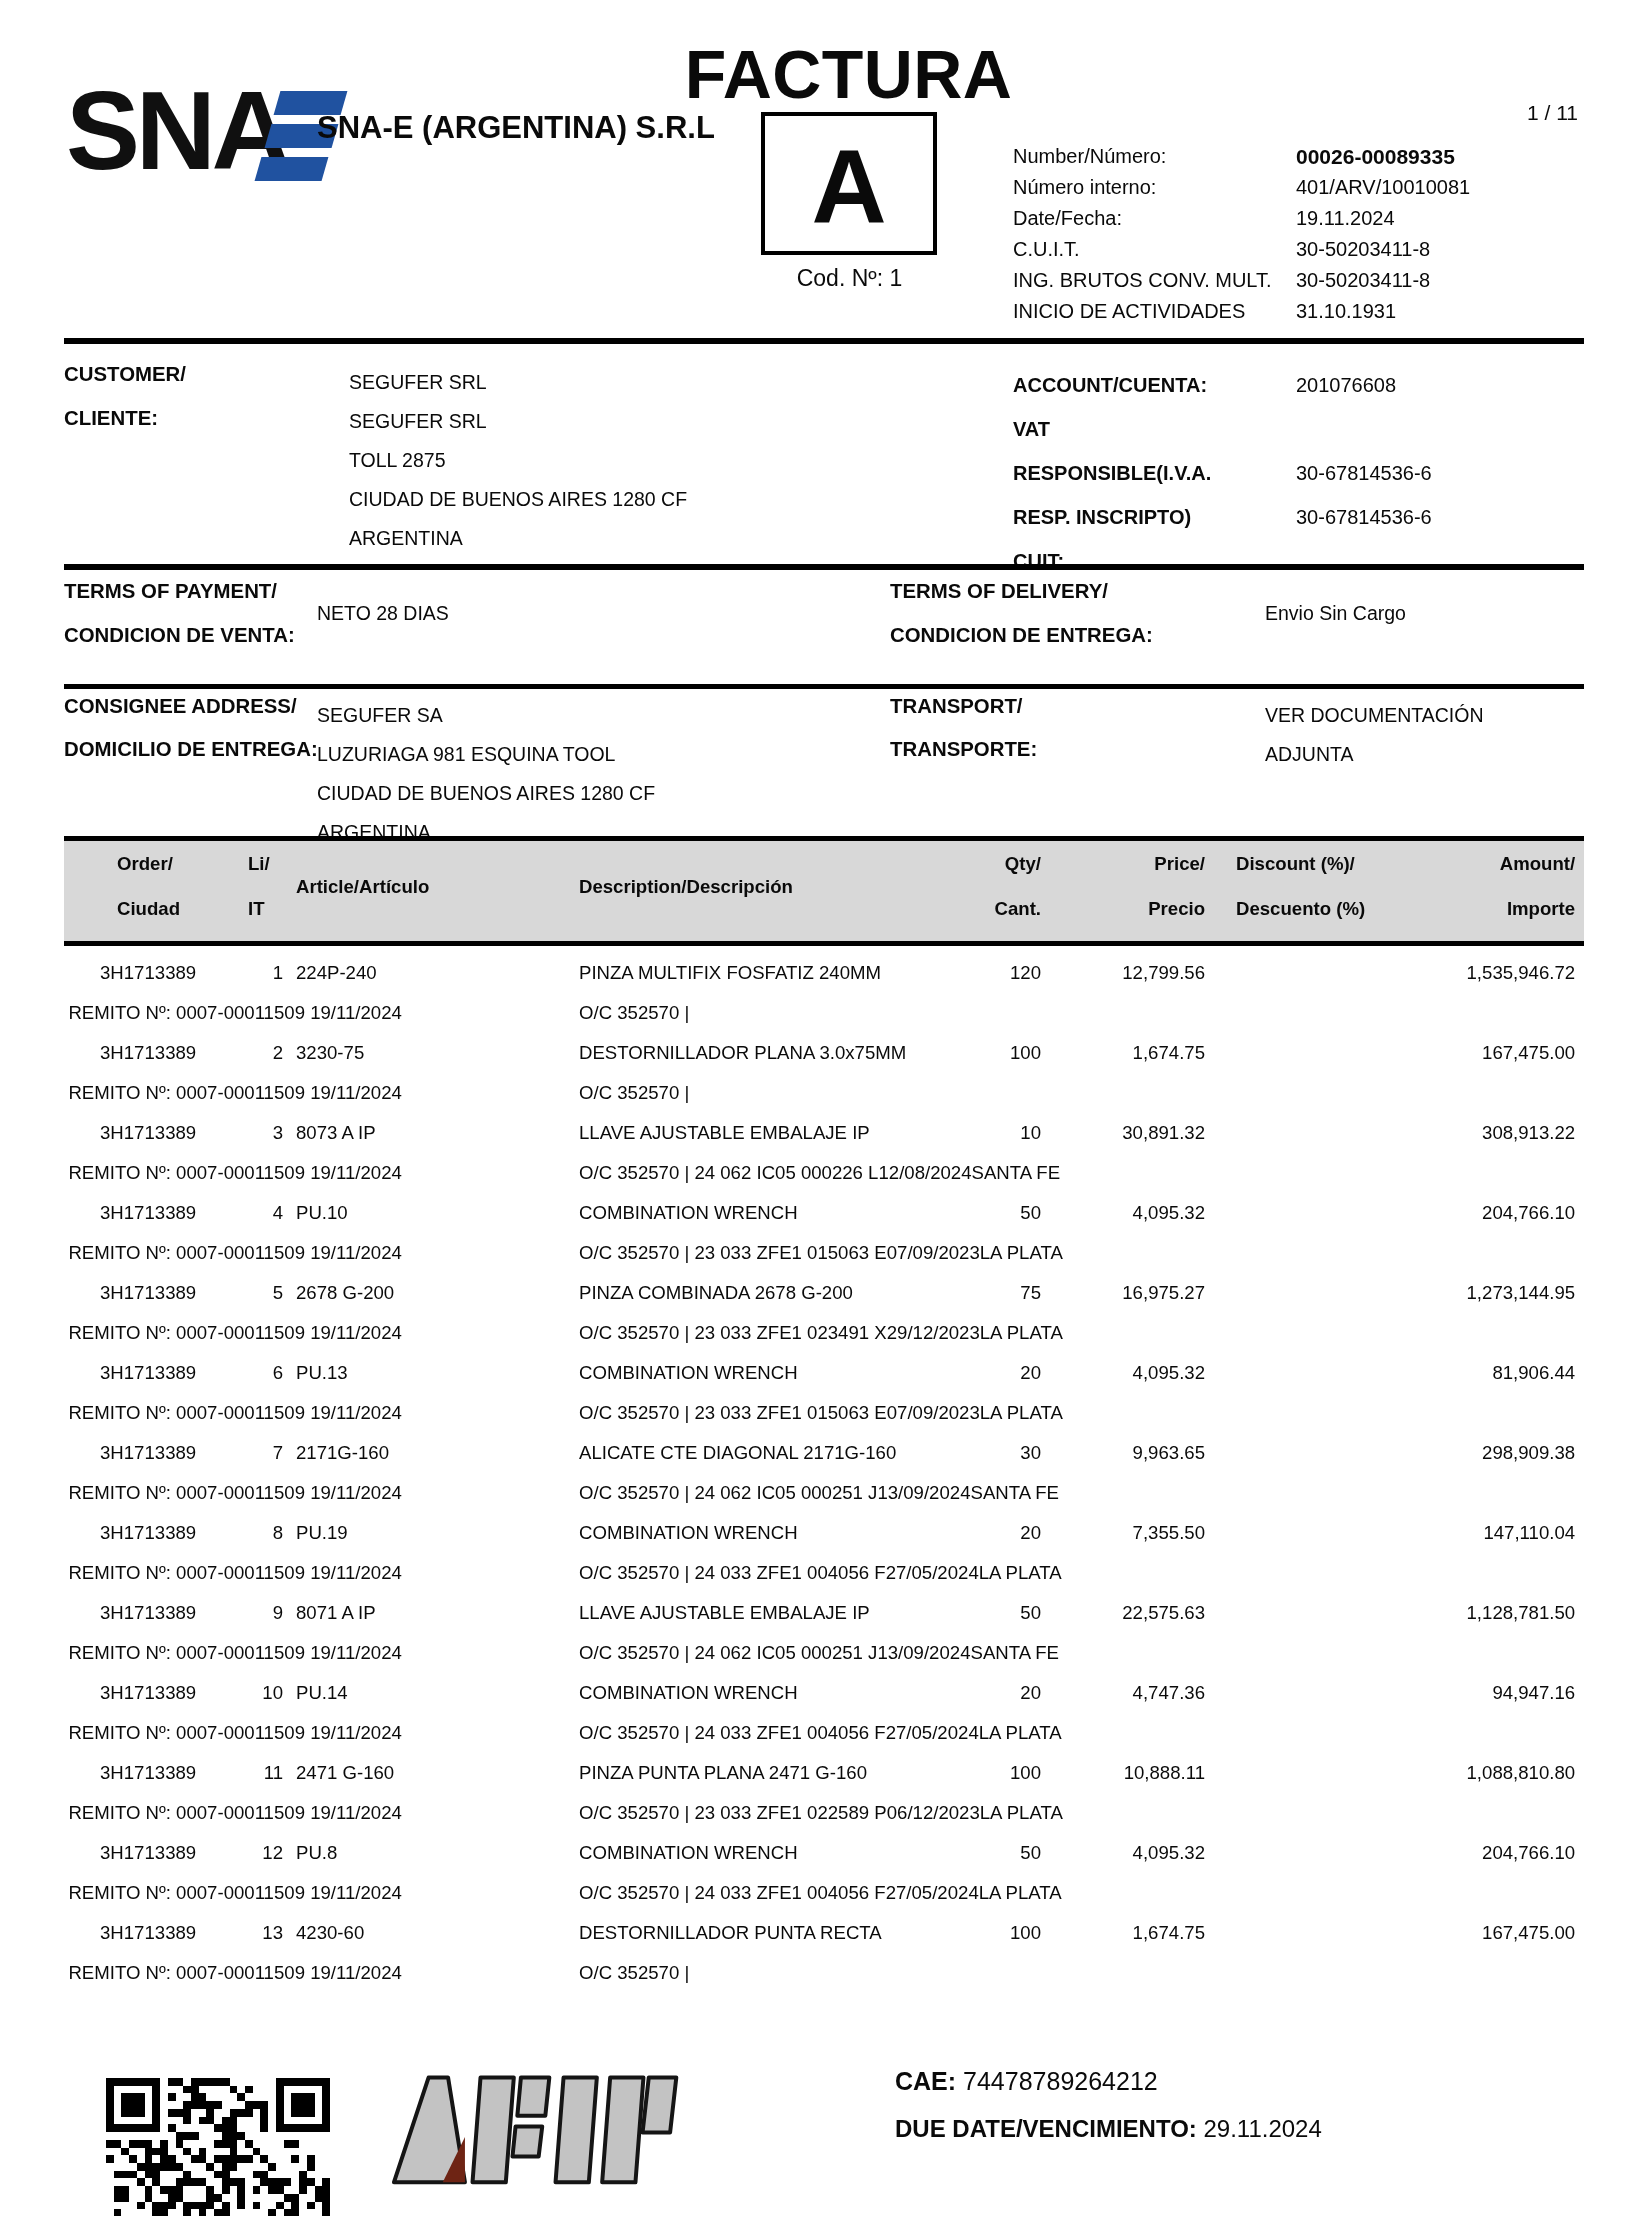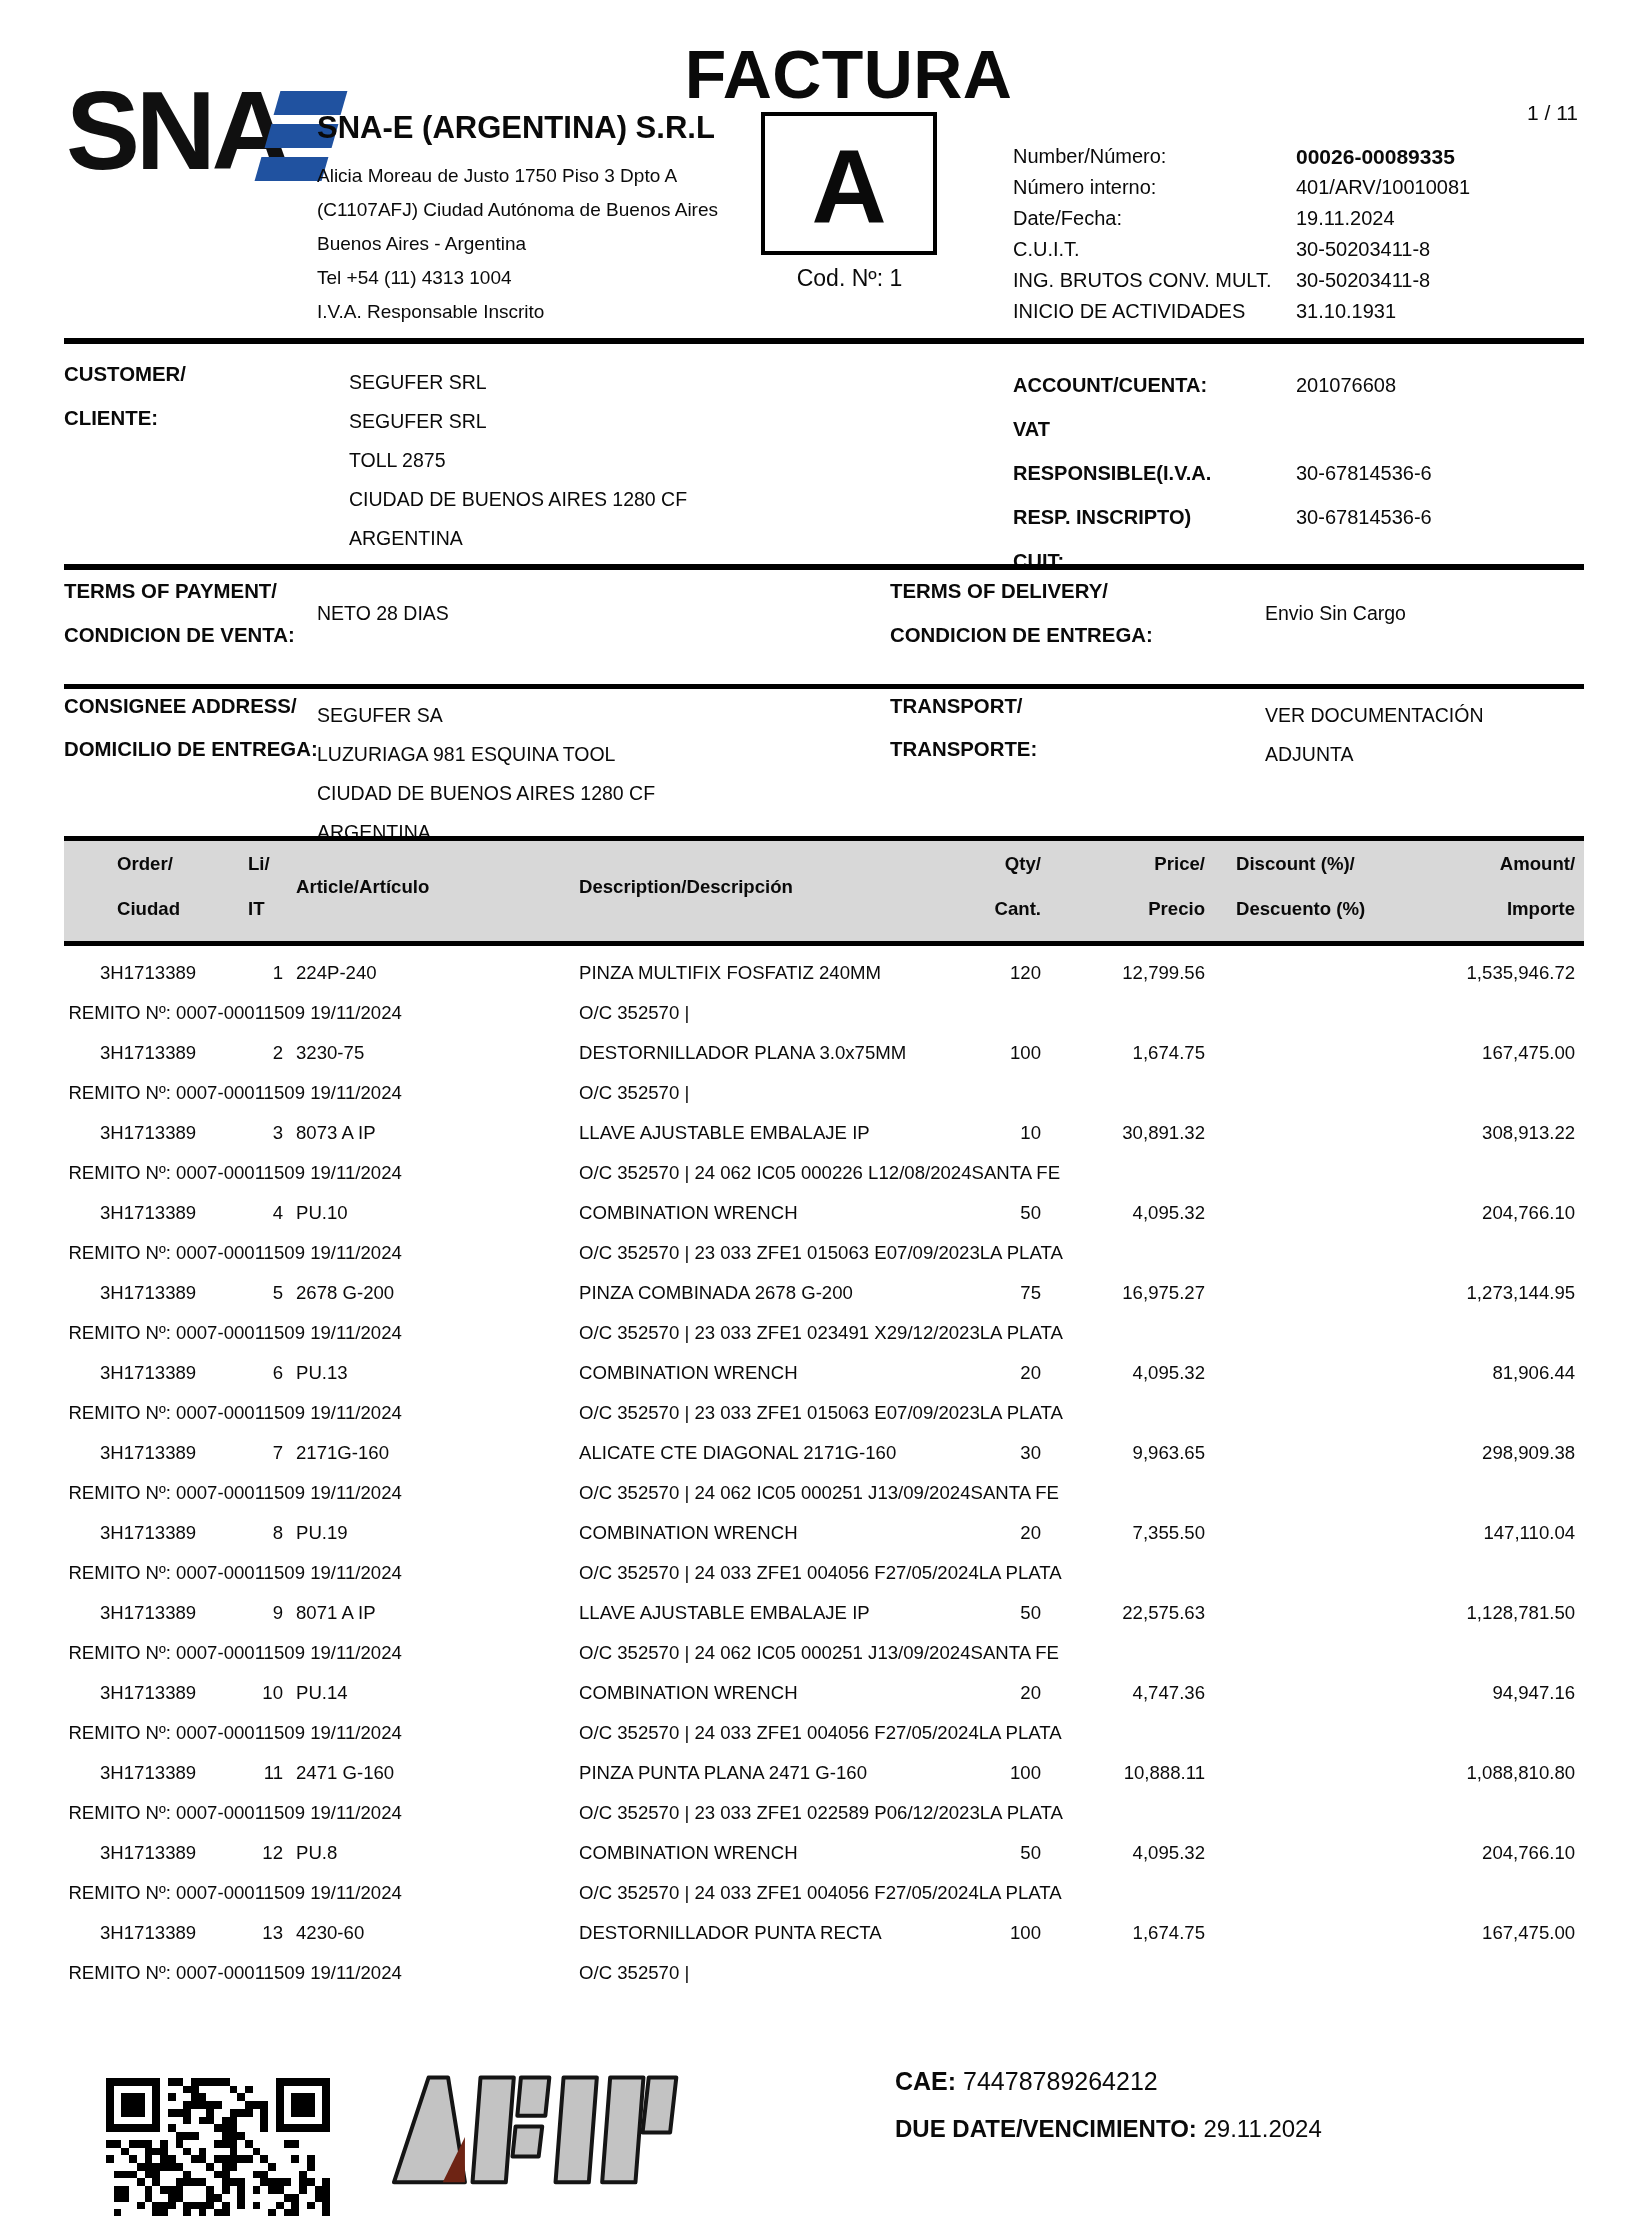--- a/index.html
+++ b/index.html
@@ -78,27 +78,20 @@
   <div class="abs logo">
     <div class="logo-text">SNA</div>
     <div class="logo-bars">
       <div class="logo-bar b1"></div>
       <div class="logo-bar b2"></div>
       <div class="logo-bar b3"></div>
     </div>
   </div>
 
   <div class="abs company-name">SNA-E (ARGENTINA) S.R.L</div>
-  <div class="abs company-addr">
-    <div>Alicia Moreau de Justo 1750 Piso 3 Dpto A</div>
-    <div>(C1107AFJ) Ciudad Autónoma de Buenos Aires</div>
-    <div>Buenos Aires - Argentina</div>
-    <div>Tel +54 (11) 4313 1004</div>
-    <div>I.V.A. Responsable Inscrito</div>
-  </div>
 
   <div class="abs abox">
     <div class="abox-letter">A</div>
   </div>
   <div class="abs cod">Cod. Nº: 1</div>
 
   <div class="abs meta">
     <div class="meta-row">
       <span>Number/Número:</span>
       <span class="meta-val first">00026-00089335</span>

